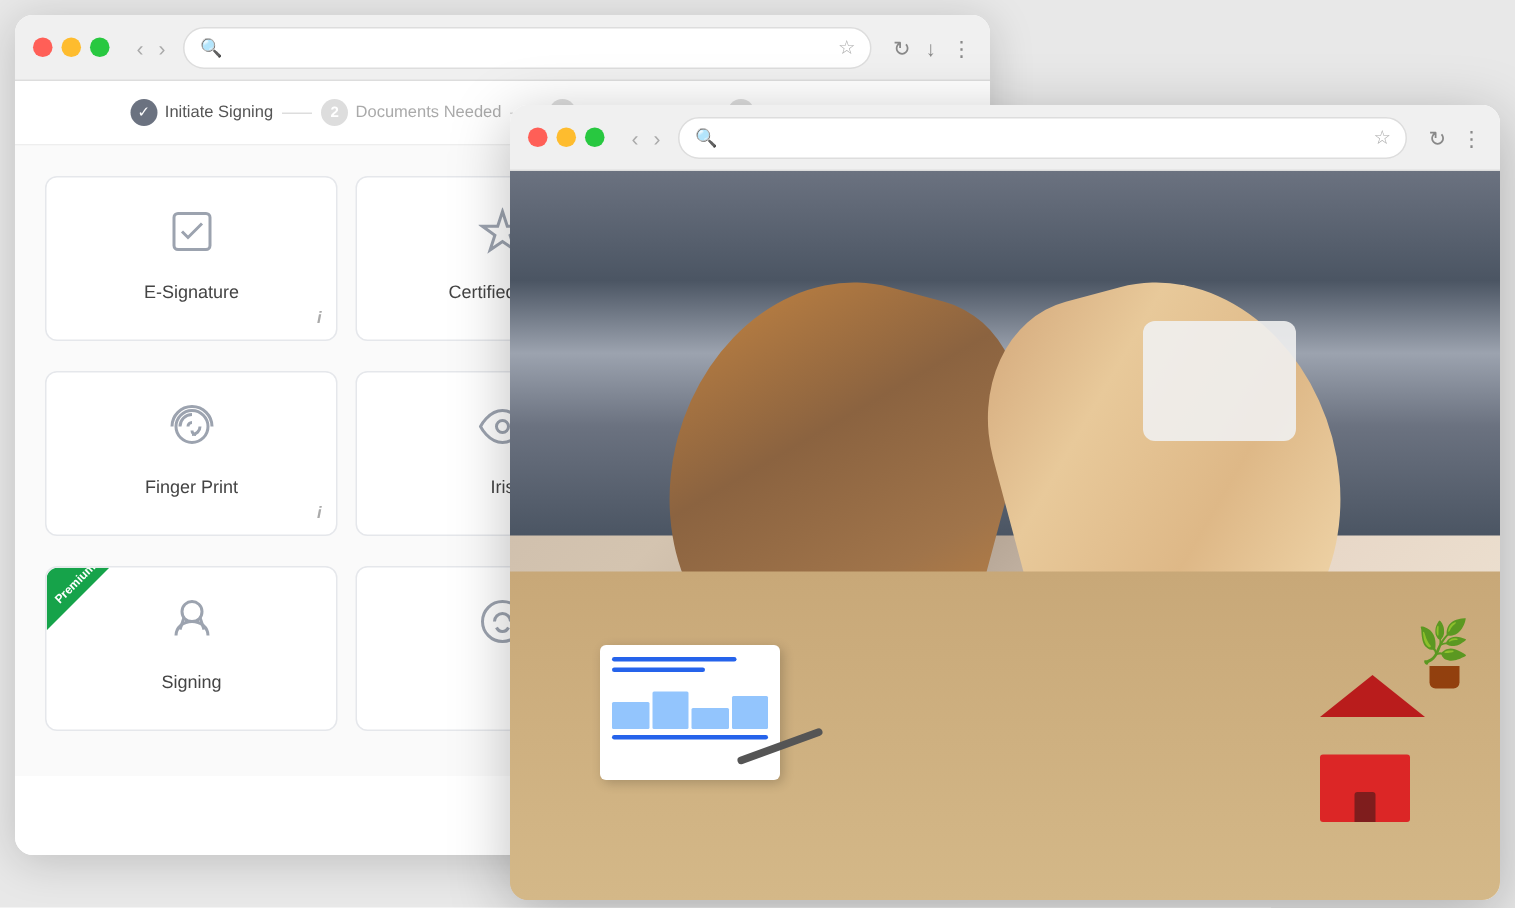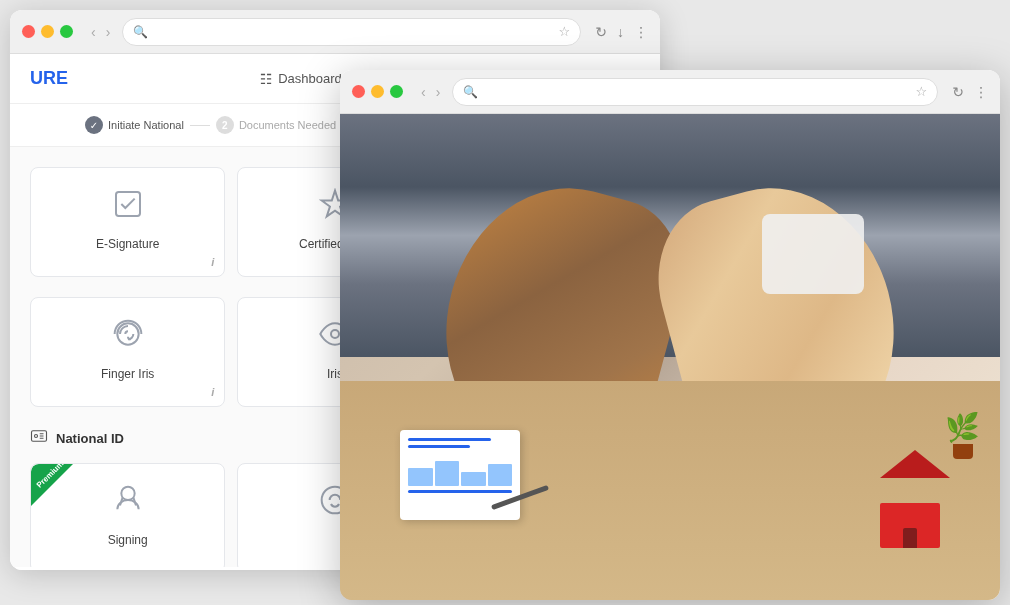--- a/index.html
+++ b/index.html
@@ -444,46 +444,25 @@
     </div>
     <div class="browser-actions">
       <span class="browser-action-icon">↻</span>
       <span class="browser-action-icon">↓</span>
       <span class="browser-action-icon">⋮</span>
     </div>
   </div>
 
   <div class="browser-content">
 
-    <div class="app-header">
-      <div class="app-logo">URE</div>
-      <nav class="nav-menu">
-        <div class="nav-item">
-          <span class="nav-icon">☷</span>
-          <span>Dashboard</span>
-        </div>
-        <div class="nav-item active">
-          <span class="nav-icon">📄</span>
-          <span>Documents</span>
-        </div>
-        <div class="nav-item">
-          <span class="nav-icon">✓</span>
-          <span>Verify</span>
-        </div>
-        <div class="nav-item">
-          <span class="nav-icon">👤</span>
-          <span>Contacts</span>
-        </div>
-      </nav>
-    </div>
 
     <div class="steps-bar">
       <div class="step completed">
         <div class="step-check">✓</div>
-        <span>Initiate National</span>
+        <span>Initiate Signing</span>
       </div>
       <div class="step-divider"></div>
       <div class="step">
         <div class="step-num">2</div>
         <span>Documents Needed</span>
       </div>
       <div class="step-divider"></div>
       <div class="step">
         <div class="step-num">3</div>
         <span>Placeholders</span>
@@ -538,49 +517,39 @@
             <svg width="32" height="32" viewBox="0 0 24 24" fill="none" stroke="#9ca3af" stroke-width="1.5">
               <path d="M12 2C6.48 2 2 6.48 2 12"></path>
               <path d="M12 6c-3.31 0-6 2.69-6 6"></path>
               <path d="M12 10c-1.1 0-2 .9-2 2"></path>
               <path d="M12 14c0 1.1.9 2 2 2"></path>
               <path d="M16 12c0 2.21-1.79 4-4 4"></path>
               <path d="M12 2c5.52 0 10 4.48 10 10"></path>
               <ellipse cx="12" cy="12" rx="8" ry="8"></ellipse>
             </svg>
           </span>
-          <span class="card-label">Finger Iris</span>
+          <span class="card-label">Finger Print</span>
           <span class="card-info">i</span>
         </div>
 
         <div class="card">
           <div class="badge-beta">Beta</div>
           <span class="card-icon">
             <svg width="32" height="32" viewBox="0 0 24 24" fill="none" stroke="#9ca3af" stroke-width="1.5">
               <path d="M1 12s4-8 11-8 11 8 11 8-4 8-11 8-11-8-11-8z"></path>
               <circle cx="12" cy="12" r="3"></circle>
             </svg>
           </span>
           <span class="card-label">Iris</span>
           <span class="card-info">i</span>
         </div>
 
         <div class="card"></div>
       </div>
 
-      <div class="section-label">
-        <span class="section-icon">
-          <svg width="18" height="18" viewBox="0 0 24 24" fill="none" stroke="#555" stroke-width="1.5">
-            <rect x="2" y="5" width="20" height="14" rx="2"></rect>
-            <circle cx="8" cy="12" r="2"></circle>
-            <path d="M13 9h5M13 12h5M13 15h5"></path>
-          </svg>
-        </span>
-        <span>National ID</span>
-      </div>
 
       <div class="cards-grid">
 
         <div class="card" style="overflow:hidden;">
           <div class="badge-premium"></div>
           <div class="badge-premium-text">Premium</div>
           <span class="card-icon">
             <svg width="32" height="32" viewBox="0 0 24 24" fill="none" stroke="#9ca3af" stroke-width="1.5">
               <path d="M12 2C9.5 2 7 4 7 7s2 5 5 5 5-2 5-5-2.5-5-5-5z"></path>
               <path d="M4 19c0-4 3.6-7 8-7s8 3 8 7"></path>

